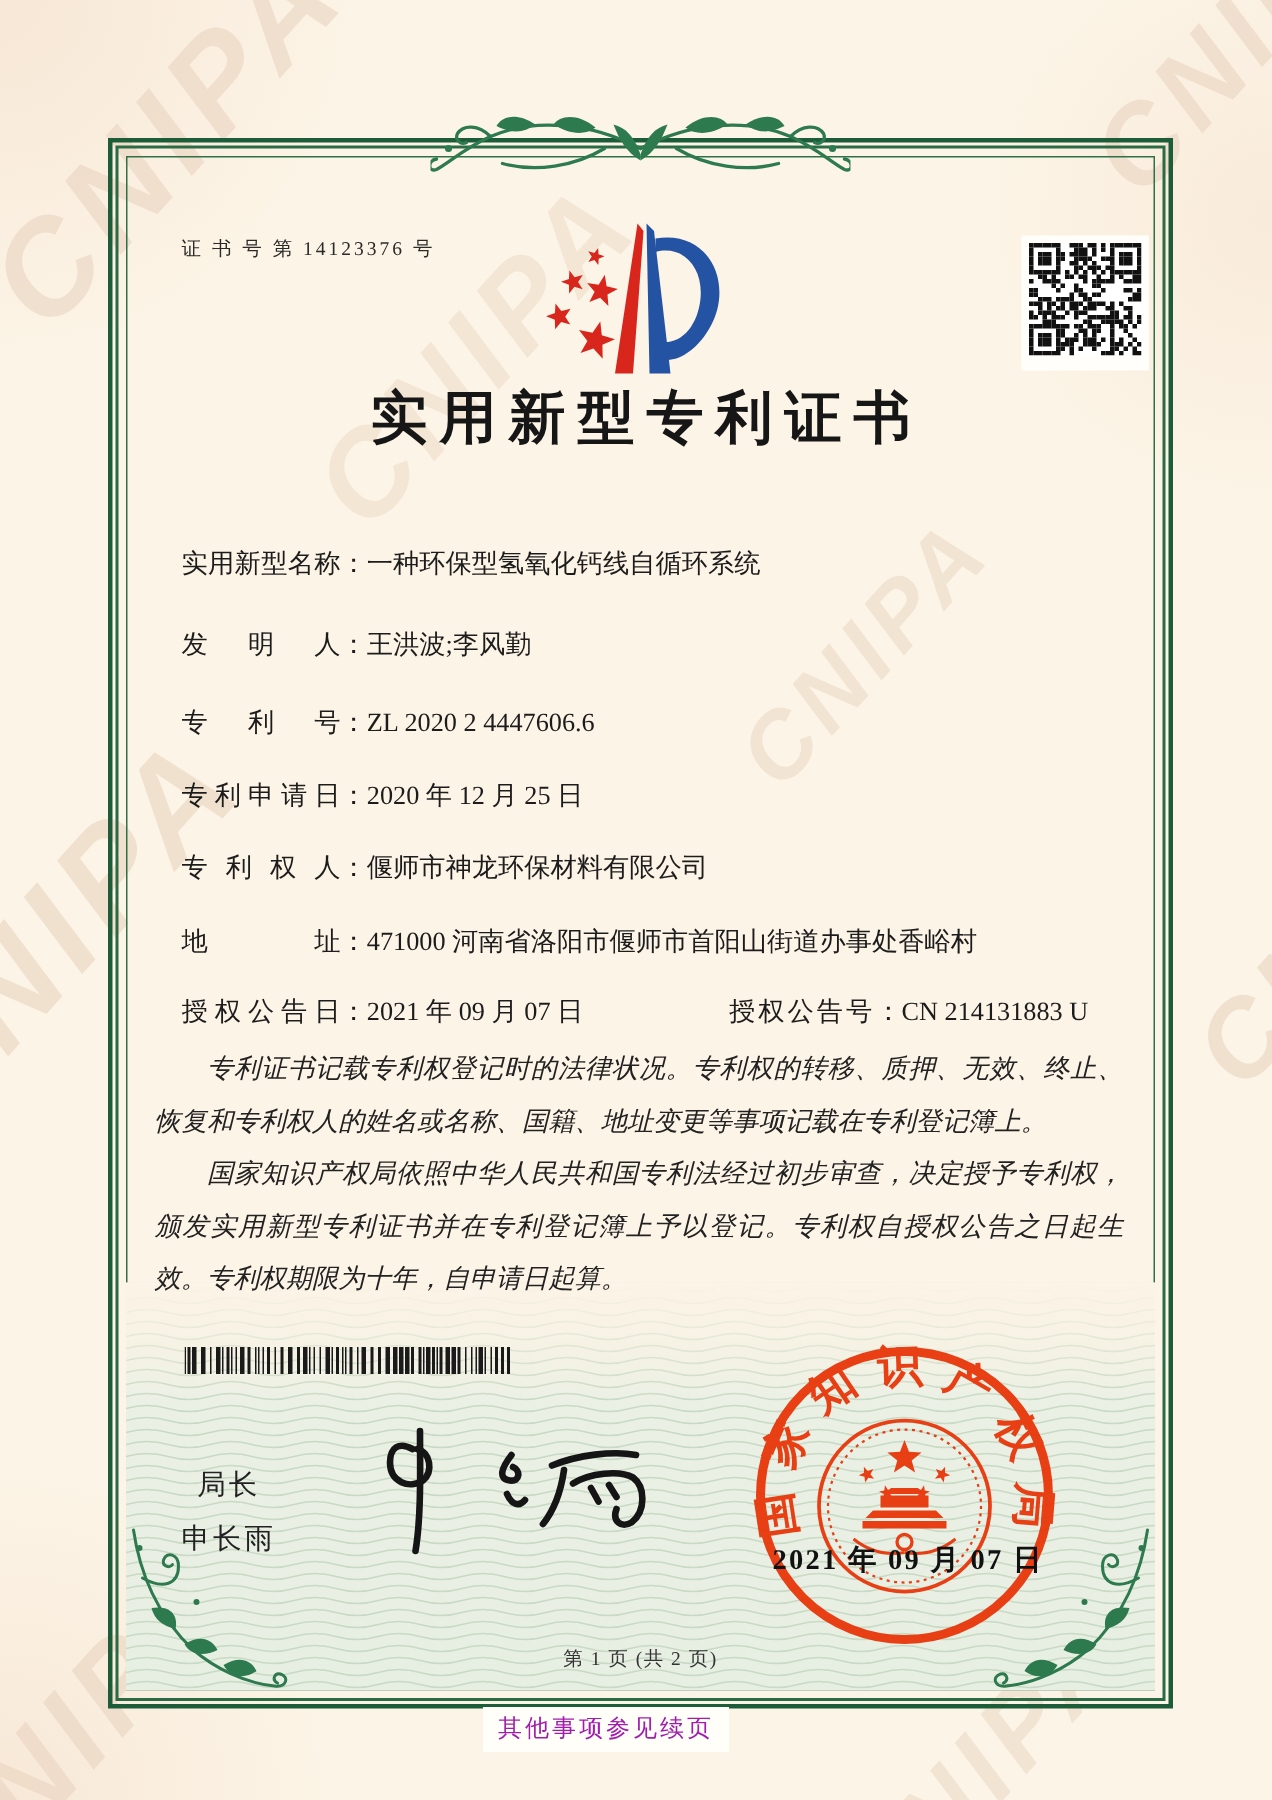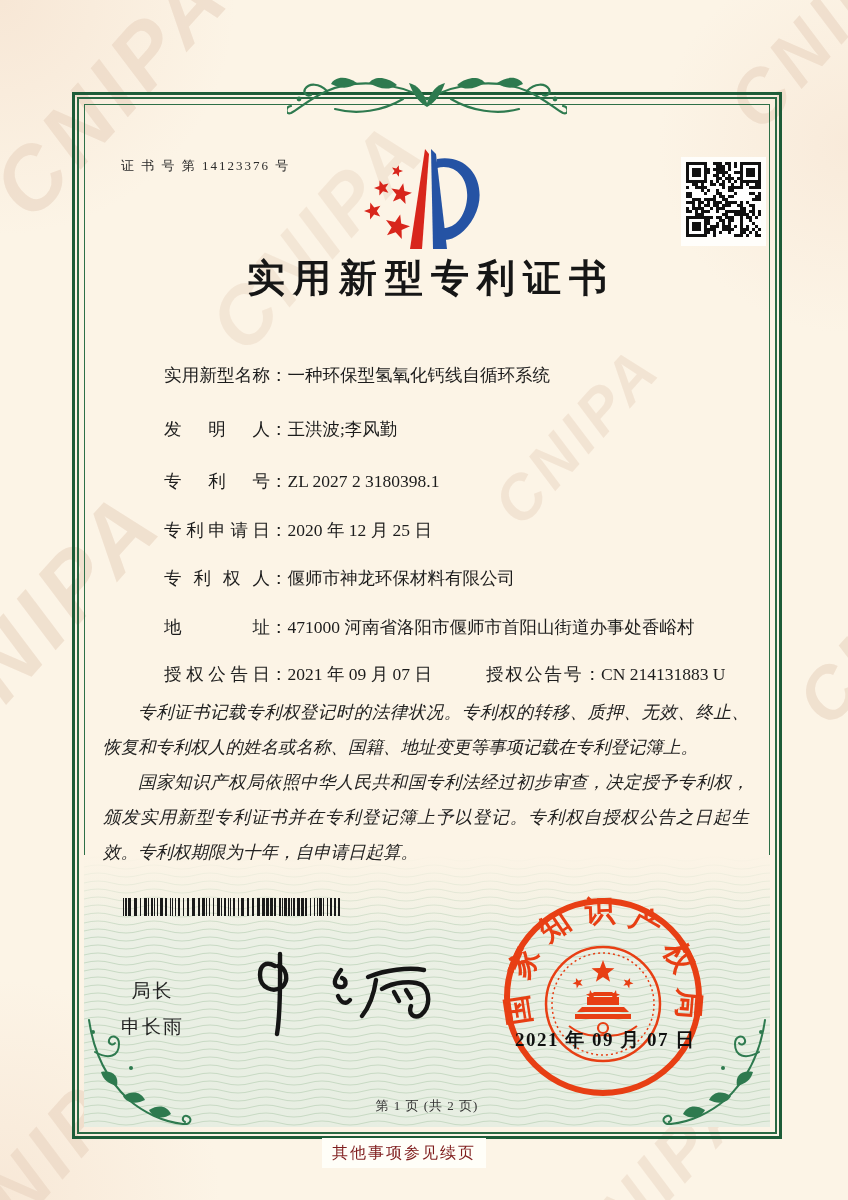--- a/index.html
+++ b/index.html
@@ -20,41 +20,41 @@
   .waves-region{position:absolute;left:9px;right:9px;bottom:9px;height:272px;overflow:hidden;
     background:linear-gradient(180deg,#f4f1e2 0%,#ebf0e5 30%,#e7eee2 100%);}
   .waves-fade{position:absolute;left:0;right:0;top:0;height:80px;
     background:linear-gradient(180deg,#fcf4e6 0%,rgba(252,244,230,0) 100%);}
   .cert-no{position:absolute;left:46px;top:62px;font-size:13px;letter-spacing:2px;color:#2a2a2a;}
   .logo{position:absolute;left:258px;top:50px;}
   .qr{position:absolute;left:606px;top:62px;background:#fffefb;padding:5px;}
   .title{position:absolute;left:0;right:0;top:158px;text-align:center;font-size:38px;
     font-weight:bold;letter-spacing:8px;text-indent:8px;color:#161616;font-family:Liberation Mono, monospace;}
   .row{position:absolute;left:46px;font-size:17.5px;color:#1c1c1c;white-space:nowrap;}
-  .row .lbl{display:inline-block;width:106px;text-align:justify;text-align-last:justify;vertical-align:bottom;margin-left:43px;}
+  .row .lbl{display:inline-block;width:106px;text-align:justify;text-align-last:justify;vertical-align:bottom;}
   .row .val{}
   .pair2{position:absolute;left:365px;top:0;}
   .pair2 .lbl2{letter-spacing:2px;}
   .body-text{position:absolute;left:28px;right:30px;top:600px;font-size:17.5px;
     line-height:35px;color:#222;text-align:justify;font-style:italic;}
   .body-text p{margin:0;text-indent:2em;}
   .barcode{position:absolute;left:48px;top:803px;}
   .sig-block{position:absolute;left:46px;top:878px;font-family:"Liberation Sans",sans-serif;
     font-size:19px;color:#222;letter-spacing:2px;line-height:36px;text-align:center;}
   .signature{position:absolute;left:148px;top:835px;z-index:4;}
   .seal{position:absolute;left:423px;top:797px;z-index:3;opacity:.96;}
   .seal-date{position:absolute;left:440px;top:932px;z-index:5;font-size:19px;font-weight:600;
     letter-spacing:1.5px;color:#111;white-space:nowrap;}
   .page-info{position:absolute;left:0;right:0;top:1002px;text-align:center;font-size:13px;
     letter-spacing:1px;color:#333;}
   .flourish-top{position:absolute;left:50%;top:-26px;transform:translateX(-50%);z-index:2;}
   .corner-bl{position:absolute;left:4px;bottom:4px;z-index:2;}
   .corner-br{position:absolute;right:4px;bottom:4px;z-index:2;}
   .note-box{position:absolute;left:322px;top:1138px;width:164px;height:30px;z-index:2;
-    background:#fffef8;text-align:center;line-height:30px;font-size:16px;color:#7f1d1d;letter-spacing:2px;}
+    background:#fffef8;text-align:center;line-height:30px;font-size:16px;color:#a21caf;letter-spacing:2px;}
 </style>
 </head>
 <body>
 
 <div class="page">
 
   <div class="wm" style="left:-40px;top:40px;font-size:88px;">CNIPA</div>
   <div class="wm" style="left:180px;top:190px;font-size:80px;opacity:.4;">CNIPA</div>
   <div class="wm" style="left:700px;top:-20px;font-size:74px;">CNIPA</div>
   <div class="wm" style="left:470px;top:400px;font-size:62px;opacity:.45;">CNIPA</div>
@@ -489,21 +489,21 @@
 
     <div class="title">实用新型专利证书</div>
 
     <div class="row" style="top:268px">
       <span class="lbl">实用新型名称</span><span>：</span><span class="val">一种环保型氢氧化钙线自循环系统</span>
     </div>
     <div class="row" style="top:322px">
       <span class="lbl">发明人</span><span>：</span><span class="val">王洪波;李风勤</span>
     </div>
     <div class="row" style="top:374px">
-      <span class="lbl">专利号</span><span>：</span><span class="val">ZL 2027 2 3180398.1</span>
+      <span class="lbl">专利号</span><span>：</span><span class="val">ZL 2020 2 4447606.6</span>
     </div>
     <div class="row" style="top:423px">
       <span class="lbl">专利申请日</span><span>：</span><span class="val">2020 年 12 月 25 日</span>
     </div>
     <div class="row" style="top:471px">
       <span class="lbl">专利权人</span><span>：</span><span class="val">偃师市神龙环保材料有限公司</span>
     </div>
     <div class="row" style="top:520px">
       <span class="lbl">地址</span><span>：</span><span class="val">471000 河南省洛阳市偃师市首阳山街道办事处香峪村</span>
     </div>

